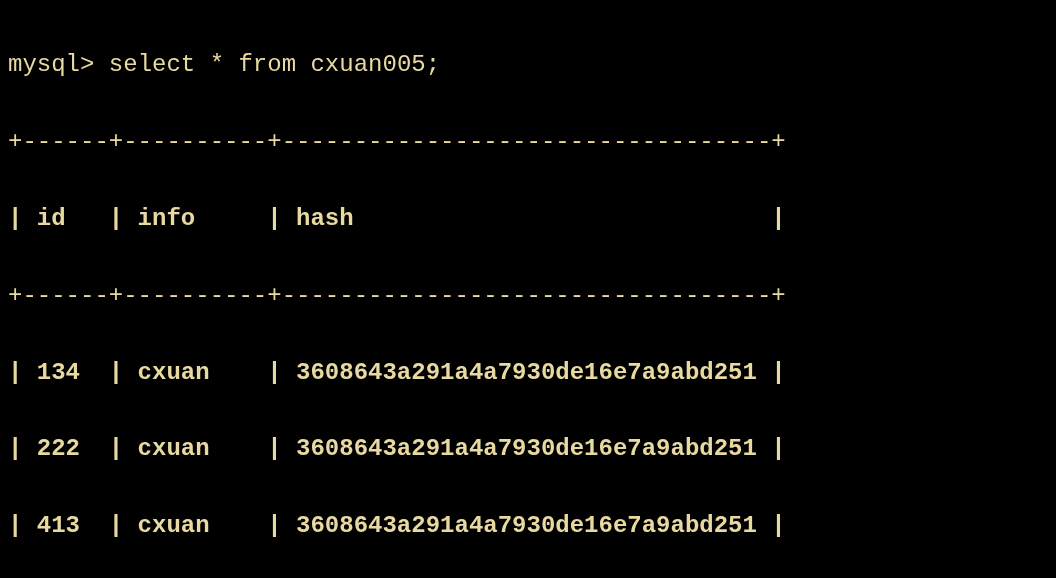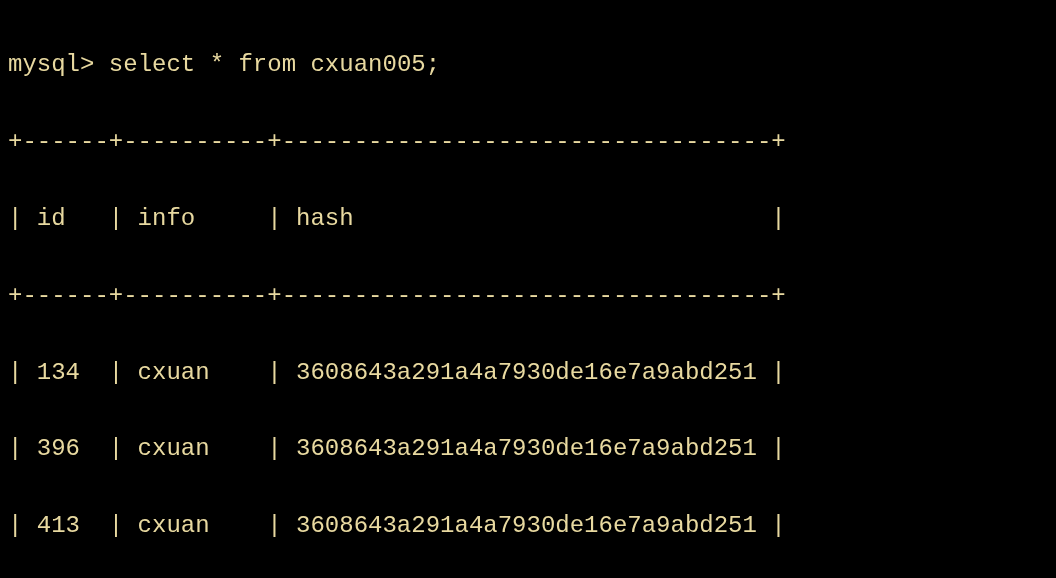--- a/index.html
+++ b/index.html
@@ -22,31 +22,32 @@
       white-space: pre;
     }
     .prompt-line {
       display: block;
     }
     .border-line {
       display: block;
     }
     .data-line {
       display: block;
+      font-weight: bold;
     }
   </style>
 </head>
 <body>
 
 <div class="terminal">
 <span class="prompt-line"><span>mysql&gt; </span><span>select * from cxuan005;</span></span>
 <span class="border-line">+------+----------+----------------------------------+</span>
 <span class="data-line">| id   | info     | hash                             |</span>
 <span class="border-line">+------+----------+----------------------------------+</span>
 <span class="data-line">| 134  | cxuan    | 3608643a291a4a7930de16e7a9abd251 |</span>
-<span class="data-line">| 396  | cxuan    | 3608643a291a4a7930de16e7a9abd251 |</span>
+<span class="data-line">| 222  | cxuan    | 3608643a291a4a7930de16e7a9abd251 |</span>
 <span class="data-line">| 413  | cxuan    | 3608643a291a4a7930de16e7a9abd251 |</span>
 
 
 
 
 
 </div>
 
 </body></html>

